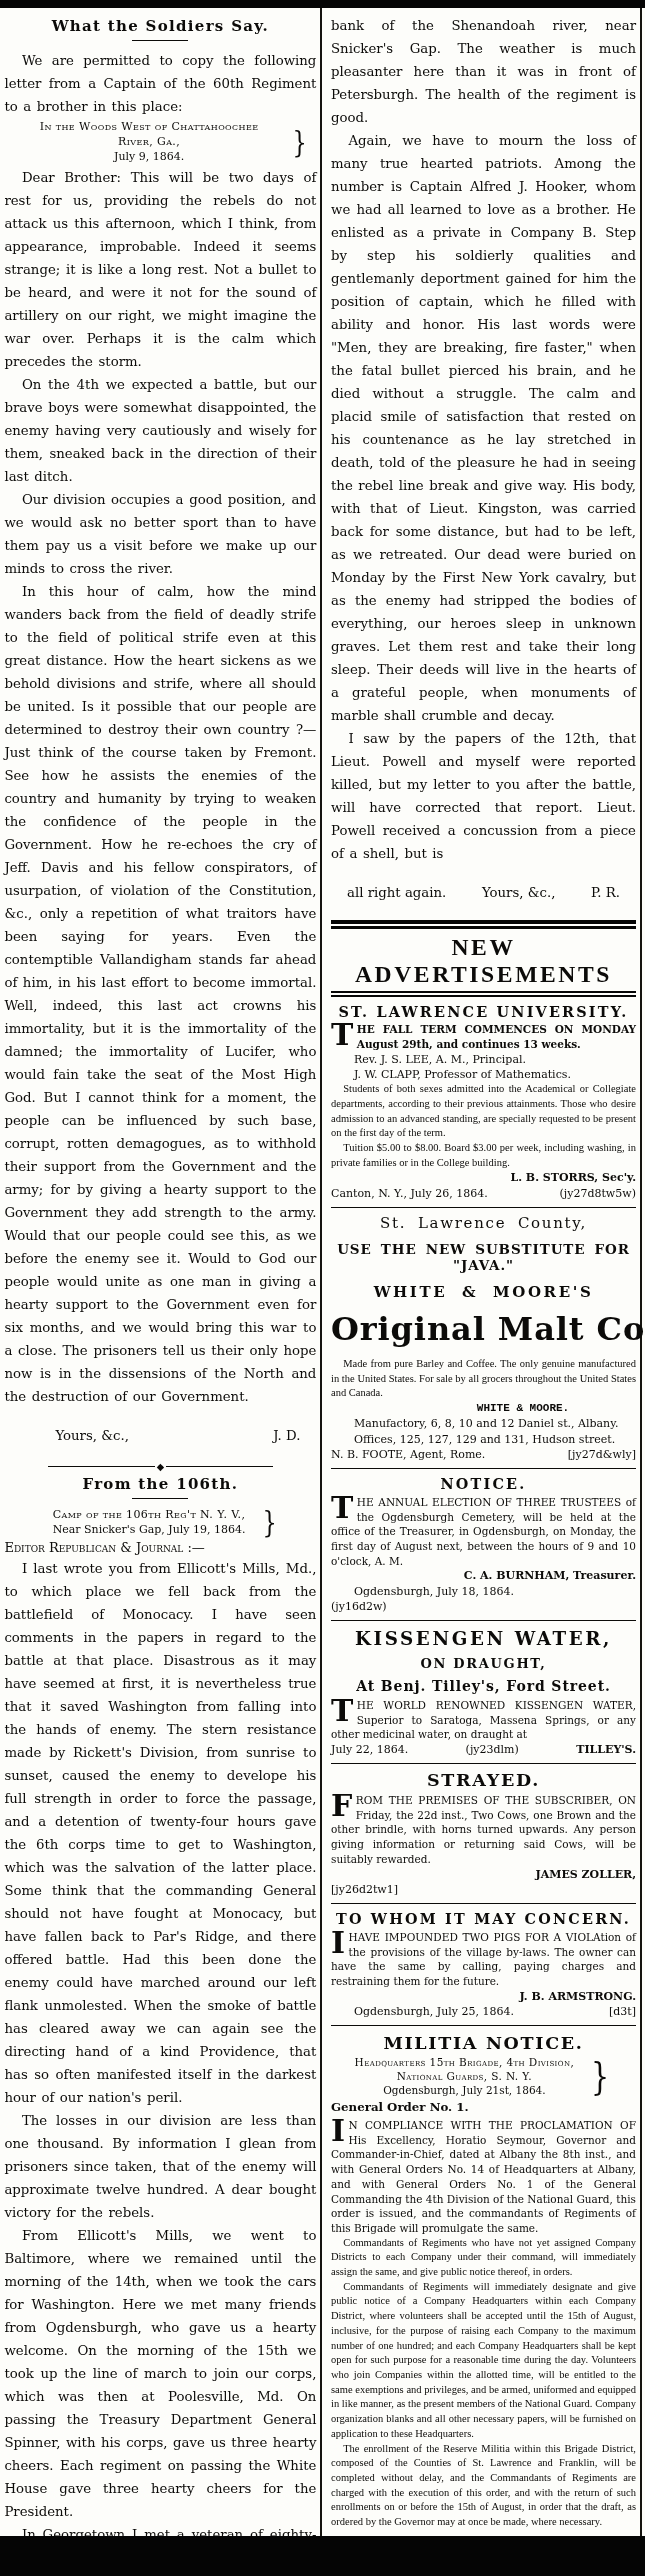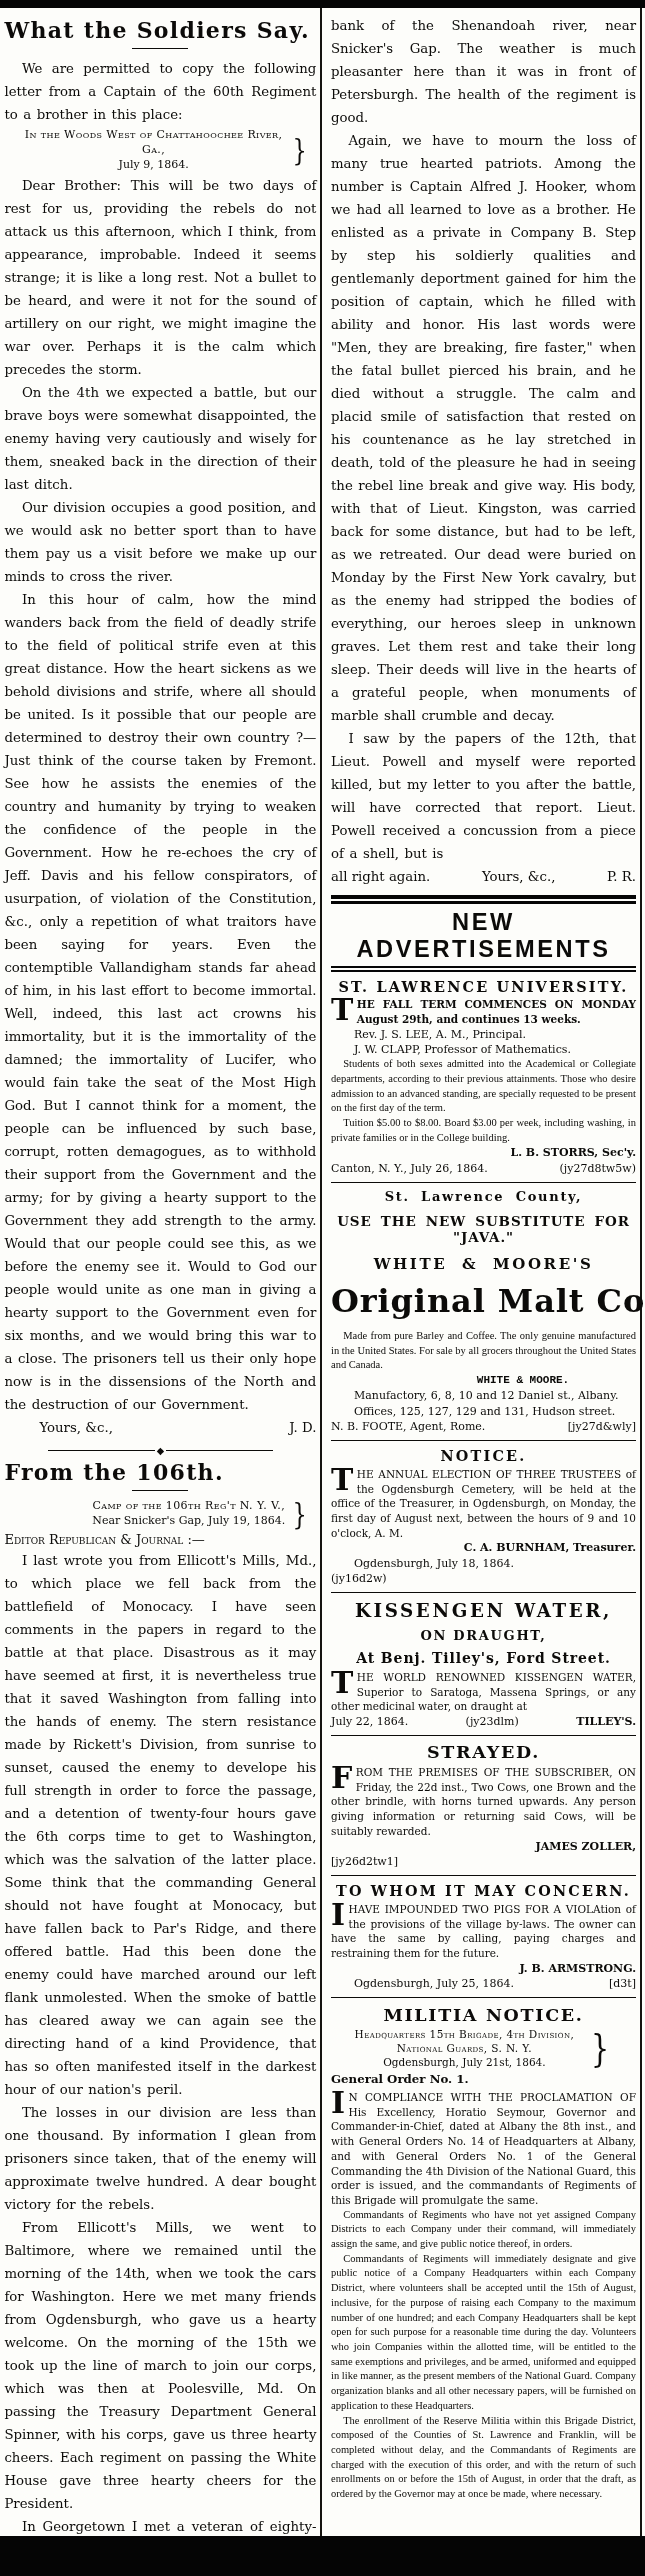--- a/index.html
+++ b/index.html
@@ -13,53 +13,53 @@
   .bottombar{position:absolute;top:2536px;left:0;width:645px;height:40px;background:#050505;}
   .vrule{position:absolute;top:7.9px;height:2528px;width:1.7px;background:#15130f;}
   .vrule.mid{left:320px;}
   .vrule.right{left:640px;}
 
   .col{position:absolute;top:12.2px;}
   .col-left{left:4.4px;width:312px;}
   .col-right{left:331px;width:305px;top:14px;}
 
   
-  .headline1{font-weight:bold;font-size:22px;letter-spacing:1.3px;margin:5.2px 0 0;}
+  .headline1{text-align:center;font-weight:bold;font-size:15px;letter-spacing:1.3px;margin:5.2px 0 0;}
   .rule-short{width:56px;border-top:1.9px solid #0c0b09;margin:4.4px auto 7.9px;}
   .p{margin:0;text-align:justify;text-indent:17.5px;font-size:13.3px;line-height:23px;word-spacing:1.3px;}
   .intro{text-indent:17.5px;}
-  .dateline-row{display:flex;justify-content:flex-end;align-items:center;gap:5px;margin:1.7px 7px 1.7px 17.5px;}
+  .dateline-row{display:flex;justify-content:center;align-items:center;gap:14px;margin:1.7px 7px 1.7px 17.5px;}
   .dateline-txt{text-align:center;font-size:11px;line-height:15px;}
   .dl-place{font-variant:small-caps;letter-spacing:0.4px;}
   .brace{font-size:30px;font-weight:normal;line-height:.9;transform:scaleX(.75);}
-  .sigrow{display:flex;justify-content:space-between;font-size:13.3px;line-height:23px;margin:0;}
+  .sigrow{display:flex;justify-content:space-between;font-size:13.3px;line-height:23px;margin:16px;}
   .sigrow .lead{padding-left:35px;}
   .salutation{font-variant:small-caps;font-size:13px;line-height:19px;margin:1.7px 0 0;}
   .diamond-divider{display:flex;align-items:center;width:72%;margin:7.9px auto 1.7px;}
   .diamond-divider::before,.diamond-divider::after{content:"";flex:1;border-top:1.4px solid #0c0b09;}
   .diamond-divider span{padding:0 1.7px;font-size:9.6px;line-height:7px;}
 
   
   .rule-heavy{height:8.7px;margin:7px 0 0;background:linear-gradient(#050505 0 4.4px,transparent 4.4px 6.1px,#050505 6.1px 8.7px);}
   .rule-double{height:6.1px;margin:3.5px 0 5.2px;background:linear-gradient(#050505 0 2.2px,transparent 2.2px 3.9px,#050505 3.9px 6.1px);}
   .rule-single{border-top:1.7px solid #0c0b09;margin:6.1px 0;}
-  .ads-header{text-align:center;font-weight:bold;font-size:23.6px;letter-spacing:2.6px;margin:5.2px 0 1.7px;font-family:Liberation Sans, sans-serif;}
+  .ads-header{text-align:center;font-weight:bold;font-size:23.6px;letter-spacing:2.6px;margin:5.2px 0 1.7px;font-family:Liberation Serif, serif;}
   .ad{margin:0 0 1.7px;}
   .ad-title{text-align:center;font-weight:bold;font-size:14.4px;letter-spacing:2.2px;margin:1.7px 0 2.6px;}
   .ad-title.big{font-size:17.5px;letter-spacing:1.7px;}
   .ad-p{margin:0;text-align:justify;font-size:10.5px;line-height:14.7px;}
   .ad-p.indent{text-indent:12.2px;font-family:Liberation Serif, serif;}
   .dropcap{float:left;font-size:30px;line-height:24.4px;font-weight:bold;padding:0.9px 3.5px 0 0;}
   .ad-line{margin:0;font-size:11px;line-height:15.3px;}
   .ad-line.right{text-align:right;}
   .ad-line.indent{padding-left:23px;}
   .ad-sigrow{display:flex;justify-content:space-between;font-size:11px;line-height:15.3px;gap:44px;}
   .ad-sigrow.spread3 span:nth-child(2){flex:1;text-align:center;}
   .bold{font-weight:bold;}
-  .county-head{text-align:center;font-weight:bold;font-size:13px;letter-spacing:1.7px;word-spacing:5.2px;margin:2.6px 0 8.7px;}
+  .county-head{text-align:center;font-weight:normal;font-size:15px;letter-spacing:1.7px;word-spacing:5.2px;margin:2.6px 0 8.7px;}
   .use-line{text-align:center;font-weight:bold;font-size:13.5px;letter-spacing:0.9px;word-spacing:3.5px;margin:0 0 10.5px;}
   .brand-line{text-align:center;font-weight:bold;font-size:15px;letter-spacing:2.6px;word-spacing:7px;margin:0 0 8.7px;}
   .product-line{text-align:center;font-weight:bold;font-size:32px;letter-spacing:0.9px;margin:0 0 8.7px;white-space:nowrap;}
   .kiss-title{text-align:center;font-weight:bold;font-size:18.3px;letter-spacing:2.6px;margin:7px 0 7px;}
   .kiss-sub{text-align:center;font-weight:bold;font-size:13px;letter-spacing:1.7px;margin:0 0 7px;}
   .kiss-loc{text-align:center;font-weight:bold;font-size:14px;letter-spacing:0.9px;margin:0 0 3.5px;}
   .hq-row{display:flex;justify-content:center;align-items:center;gap:14px;margin:0.9px 0 1.7px;}
   .hq-txt{text-align:center;font-size:10.5px;line-height:14px;}
   .order-line{font-weight:bold;font-size:11.8px;line-height:17.5px;margin:1.7px 0;}
 </style>

